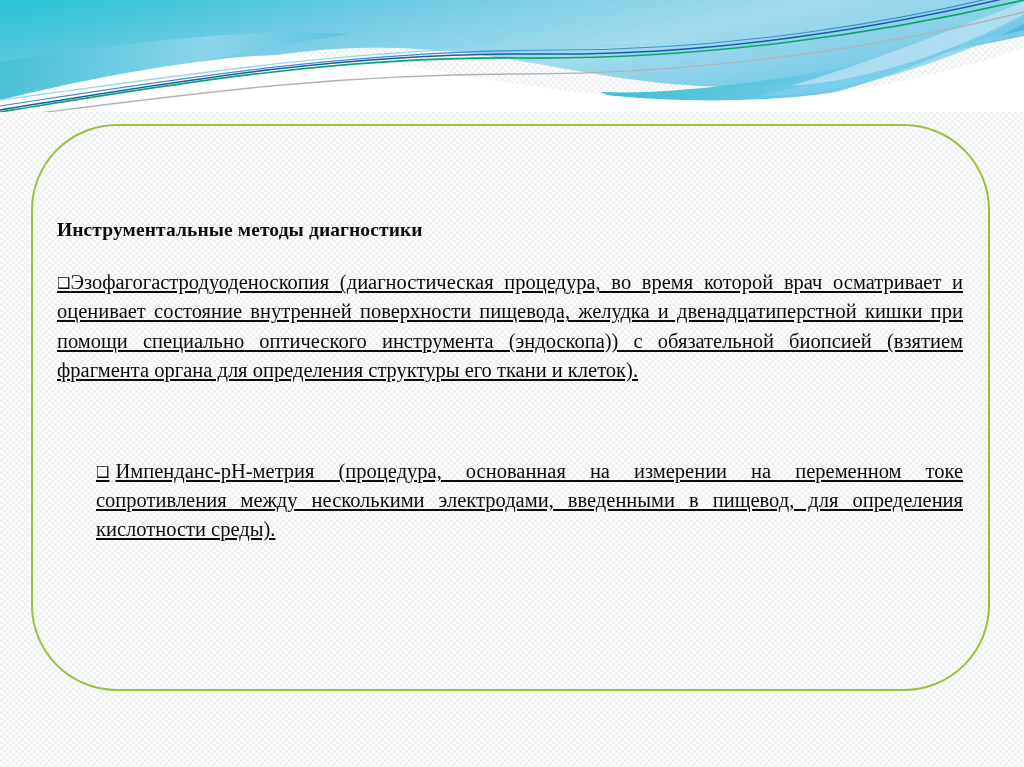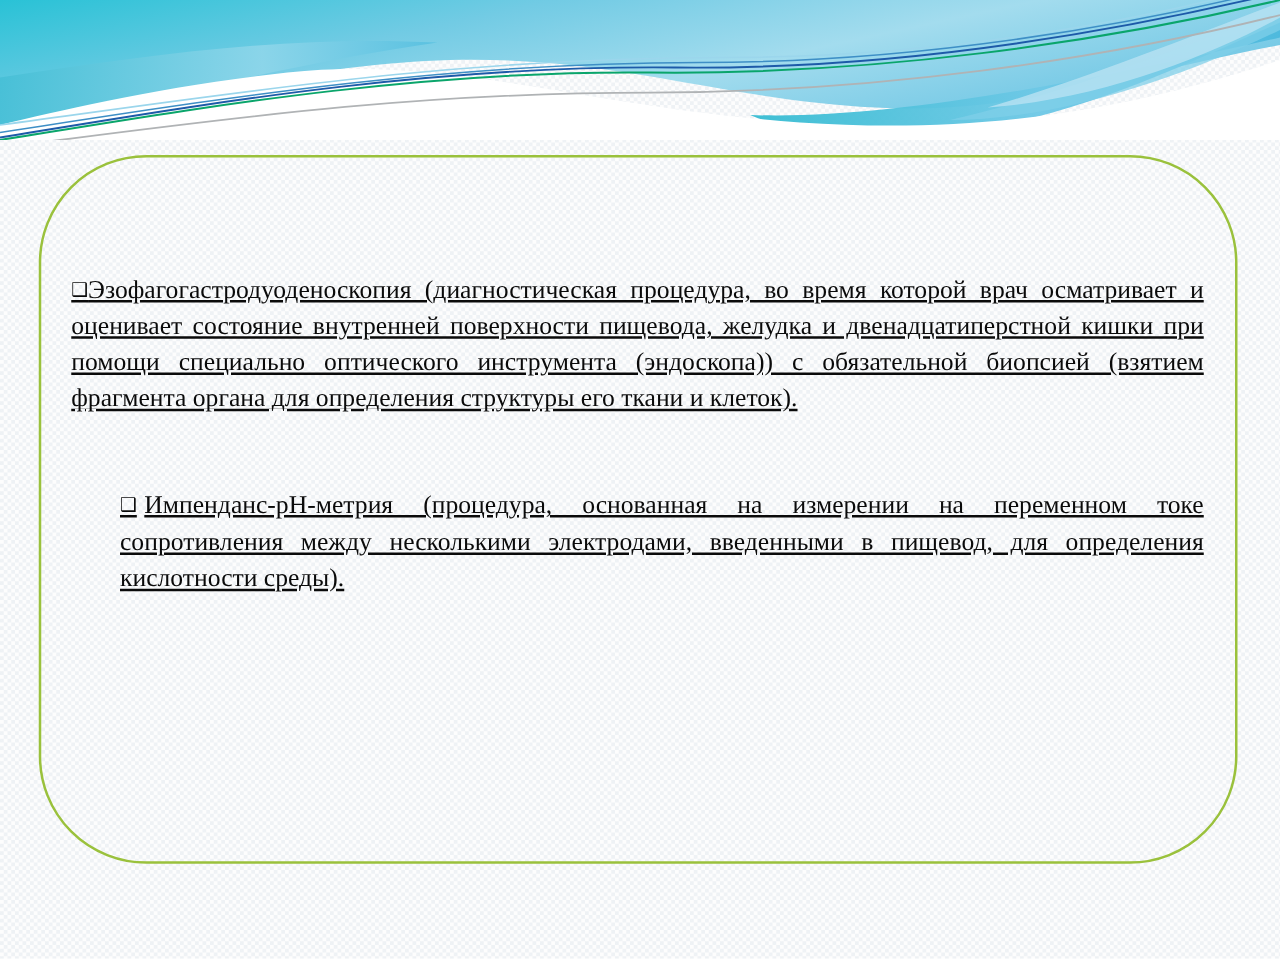--- a/index.html
+++ b/index.html
@@ -76,21 +76,21 @@
     font-size: 20.5px;
     line-height: 1.42;
     color: #0a0a0a;
     text-align: justify;
     text-justify: inter-word;
     margin: 0;
     font-family: "Liberation Serif", "DejaVu Serif", serif;
     text-decoration: underline;
   }
   .bullet-para.second {
-    margin-top: 56px;
+    margin-top: 72px;
     padding-left: 39px;
   }
   .bullet-marker {
     font-family: "DejaVu Sans", sans-serif;
     font-size: 15px;
     line-height: 1;
     vertical-align: 1px;
   }
   .bullet-gap {
     display: inline-block;
@@ -139,20 +139,21 @@
       <path fill="none" stroke="#3e8fc6" stroke-width="1.2" d="M0,106 C170,80 350,50 560,50 C730,50 900,22 1024,-10"></path>
       <path fill="none" stroke="#b0b3b5" stroke-width="1.4" d="M0,118 C160,98 320,74 520,74 C700,74 880,48 1024,12"></path>
       <path fill="none" stroke="#9bd6ec" stroke-width="1.3" d="M0,100 C180,76 360,46 580,46 C750,46 910,18 1024,-14"></path>
     </svg>
   </div>
 
   <div id="content-frame"></div>
 
   <div id="text-body">
 
+    <h1 id="slide-title">Инструментальные методы диагностики</h1>
 
     <p class="bullet-para first">
       <span class="bullet-marker">❑</span><span>Эзофагогастродуоденоскопия (диагностическая процедура, во время которой врач осматривает и оценивает состояние внутренней поверхности пищевода, желудка и двенадцатиперстной кишки при помощи специально оптического инструмента (эндоскопа)) с обязательной биопсией (взятием фрагмента органа для определения структуры его ткани и клеток).</span>
     </p>
 
     <p class="bullet-para second">
       <span class="bullet-marker">❑</span><span class="bullet-gap"></span><span>Импенданс-рН-метрия (процедура, основанная на измерении на переменном токе сопротивления между несколькими электродами, введенными в пищевод, для определения кислотности среды).</span>
     </p>
 
   </div>

